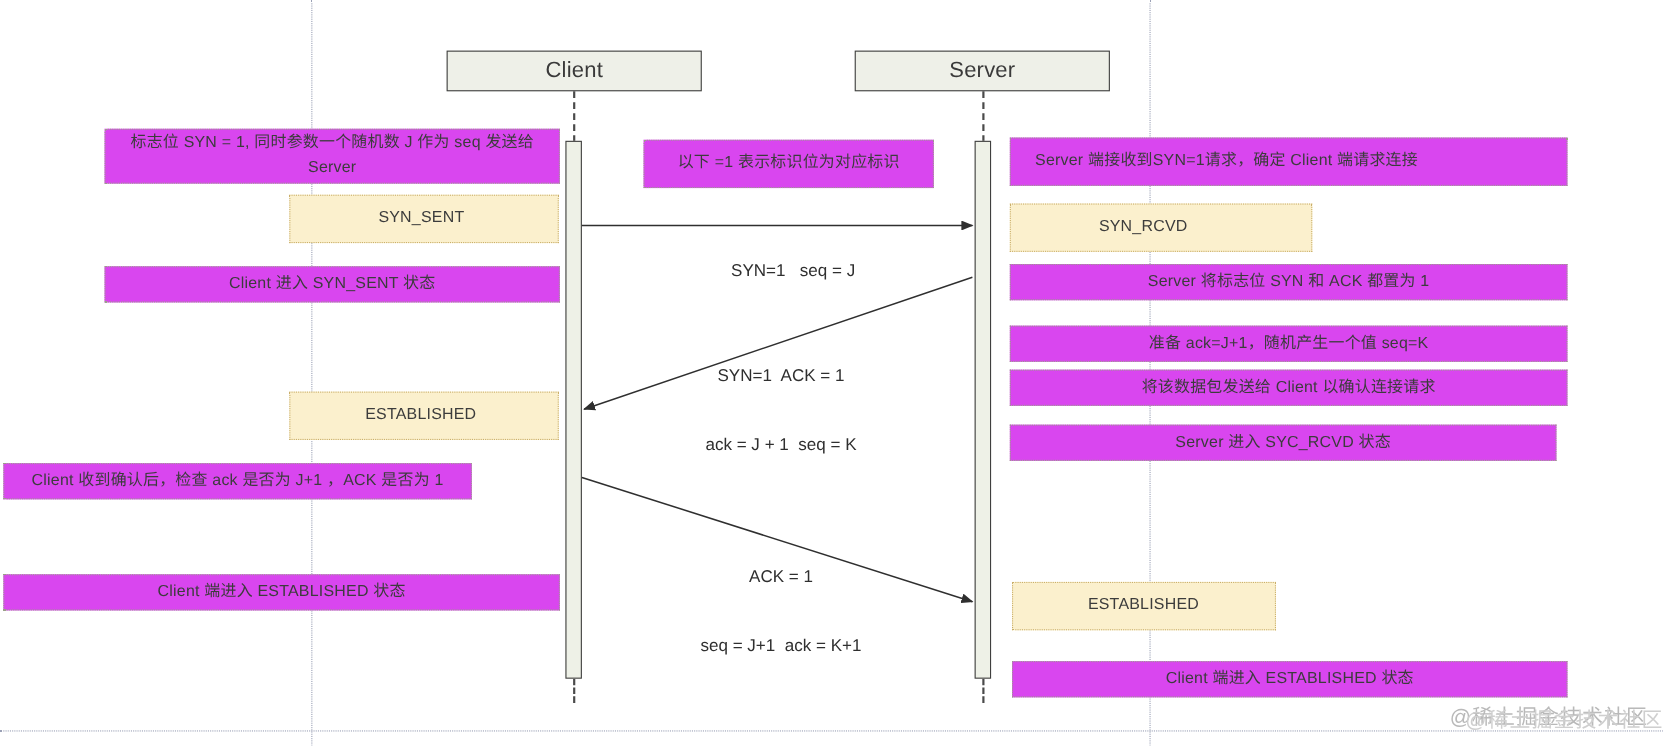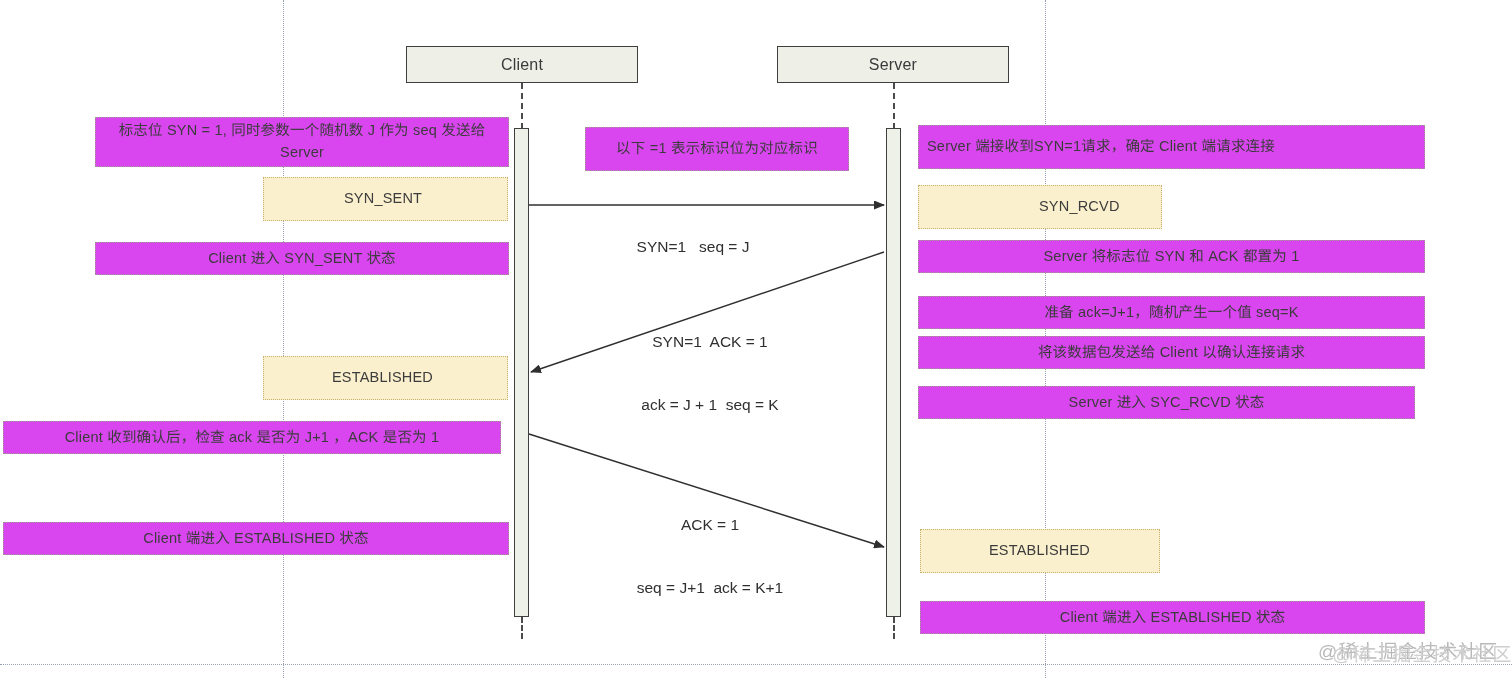--- a/index.html
+++ b/index.html
@@ -35,21 +35,21 @@
     border-top: 1px dotted #9aa0b5;
   }
 
   
   .participant {
     position: absolute;
     box-sizing: border-box;
     background: #eef0e8;
     border: 1.5px solid #3f3f3f;
     color: #3a3a3a;
-    font-size: 16px;
+    font-size: 20px;
     display: flex;
     align-items: center;
     justify-content: center;
     letter-spacing: .2px;
   }
 
   
   .lifeline {
     position: absolute;
     width: 0;
@@ -151,21 +151,21 @@
       </marker>
     </defs>
 
     <line x1="529" y1="205" x2="884" y2="205" stroke="#2f2f2f" stroke-width="1.4" marker-end="url(#ah)"></line>
 
     <line x1="884" y1="252" x2="531" y2="372" stroke="#2f2f2f" stroke-width="1.4" marker-end="url(#ah)"></line>
 
     <line x1="529" y1="434" x2="884" y2="547" stroke="#2f2f2f" stroke-width="1.4" marker-end="url(#ah)"></line>
   </svg>
 
-  <div class="msg-label" style="left:548px; top:195px; width:290px;">
+  <div class="msg-label" style="left:576px; top:195px; width:290px;">
     <div>SYN=1   seq = J</div>
   </div>
 
   <div class="msg-label" style="left:565px; top:290px; width:290px;">
     <div>SYN=1  ACK = 1</div>
     <div>ack = J + 1  seq = K</div>
   </div>
 
   <div class="msg-label" style="left:565px; top:473px; width:290px;">
     <div>ACK = 1</div>
@@ -185,34 +185,34 @@
   </div>
 
   <div class="note green" style="left:95px; top:242px; width:414px; height:33px;">
     <span>Client 进入 SYN_SENT 状态</span>
   </div>
 
   <div class="note yellow left-align" style="left:263px; top:356px; width:245px; height:44px; padding-left:68px;">
     <span>ESTABLISHED</span>
   </div>
 
-  <div class="note green" style="left:3px; top:421px; width:498px; height:33px;justify-content:center;">
+  <div class="note green" style="left:3px; top:421px; width:426px; height:33px;justify-content:center;">
     <span>Client 收到确认后，检查 ack 是否为 J+1 ，ACK 是否为 1</span>
   </div>
 
 
   <div class="note green" style="left:3px; top:522px; width:506px; height:33px;">
     <span>Client 端进入 ESTABLISHED 状态</span>
   </div>
 
-  <div class="note green left-align" style="left:918px; top:125px; width:507px; height:44px; padding-left:8px;">
+  <div class="note green left-align" style="left:918px; top:125px; width:507px; height:44px; padding-left:22px;">
     <span>Server 端接收到SYN=1请求，确定 Client 端请求连接</span>
   </div>
 
-  <div class="note yellow left-align" style="left:918px; top:185px; width:244px; height:44px; padding-left:120px;">
+  <div class="note yellow left-align" style="left:918px; top:185px; width:275px; height:44px; padding-left:80px;">
     <span>SYN_RCVD</span>
   </div>
 
   <div class="note green" style="left:918px; top:240px; width:507px; height:33px;">
     <span>Server 将标志位 SYN 和 ACK 都置为 1</span>
   </div>
 
   <div class="note green" style="left:918px; top:285px; width:507px; height:33px;margin-top:11px;">
     <span>准备 ack=J+1，随机产生一个值 seq=K</span>
   </div>

